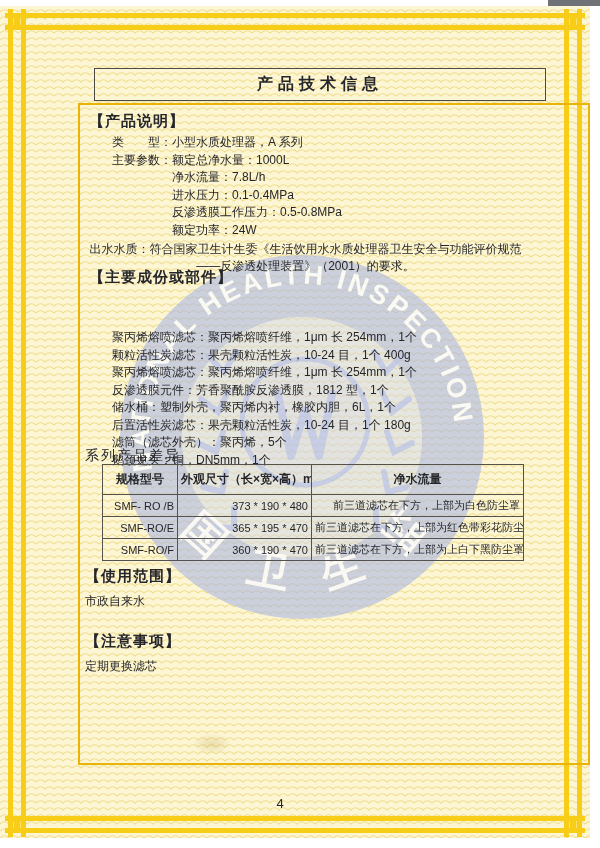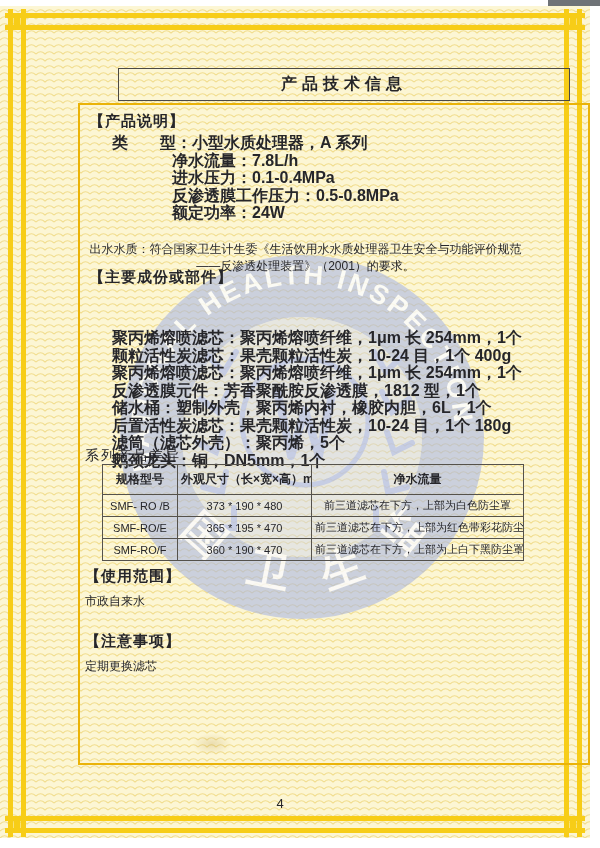--- a/index.html
+++ b/index.html
@@ -14,42 +14,42 @@
     position:absolute;left:192px;top:733px;width:40px;height:22px;z-index:1;
     background:radial-gradient(ellipse at center, rgba(170,130,40,.22), rgba(170,130,40,0) 70%);
     border-radius:50%;
   }
   .pagination{
     position:absolute;left:438px;top:47px;width:130px;z-index:3;
     font-size:13px;font-weight:bold;letter-spacing:1px;
   }
   .title-box{
     position:absolute;left:94px;top:68px;width:450px;height:31px;z-index:3;
-    border:1px solid #4c4a45;display:flex;align-items:center;justify-content:center;margin-left:24px;
+    border:1px solid #4c4a45;display:flex;align-items:center;justify-content:center;
   }
   .title-box .t{font-size:16px;font-weight:bold;letter-spacing:5px;}
   .content-box{
     position:absolute;left:78px;top:103px;width:512px;height:662px;z-index:3;
     border:2px solid #eab308;box-sizing:border-box;
   }
   .abs{position:absolute;}
   .h1{font-size:15px;font-weight:bold;letter-spacing:1px;}
-  .body-txt{font-size:16px;font-weight:700;line-height:17.5px;white-space:nowrap;}
+  .body-txt{font-size:12px;font-weight:400;line-height:17.5px;white-space:nowrap;}
   .wrap-txt{font-size:12px;font-weight:500;line-height:17px;white-space:normal;}
   .indent{padding-left:60px;}
   .series-heading{font-size:14px;font-weight:500;letter-spacing:2px;margin-top:16px;}
   table.series{
     border-collapse:collapse;table-layout:fixed;width:422px;
     font-size:11px;font-weight:500;
   }
   table.series td,table.series th{
     border:1px solid #55524c;padding:0 3px;overflow:hidden;white-space:nowrap;
   }
   table.series th{height:29px;font-size:12px;font-weight:bold;text-align:center;}
-  table.series td{height:21px;text-align:center;}
+  table.series td{height:21px;text-align:right;}
   .small-txt{font-size:12px;font-weight:500;}
   .footer-num{
     position:absolute;left:255px;top:796px;width:50px;text-align:center;
     font-size:13px;z-index:3;
   }
 </style>
 </head>
 <body>
 
 <div class="page">
@@ -127,20 +127,21 @@
   <div class="title-box">
     <span class="t">产品技术信息</span>
   </div>
 
   <div class="content-box">
 
     <div class="abs h1" style="left:9px;top:7px;">【产品说明】</div>
 
     <div class="abs body-txt" style="left:32px;top:29px;">
       <div>类　　型：小型水质处理器，A 系列</div>
+      <div>主要参数：额定总净水量：1000L</div>
       <div class="indent">净水流量：7.8L/h</div>
       <div class="indent">进水压力：0.1-0.4MPa</div>
       <div class="indent">反渗透膜工作压力：0.5-0.8MPa</div>
       <div class="indent">额定功率：24W</div>
     </div>
 
     <div class="abs wrap-txt" style="left:9px;top:136px;width:433px;text-align:center;">出水水质：符合国家卫生计生委《生活饮用水水质处理器卫生安全与功能评价规范——反渗透处理装置》（2001）的要求。</div>
 
     <div class="abs h1" style="left:9px;top:163px;">【主要成份或部件】</div>
 

